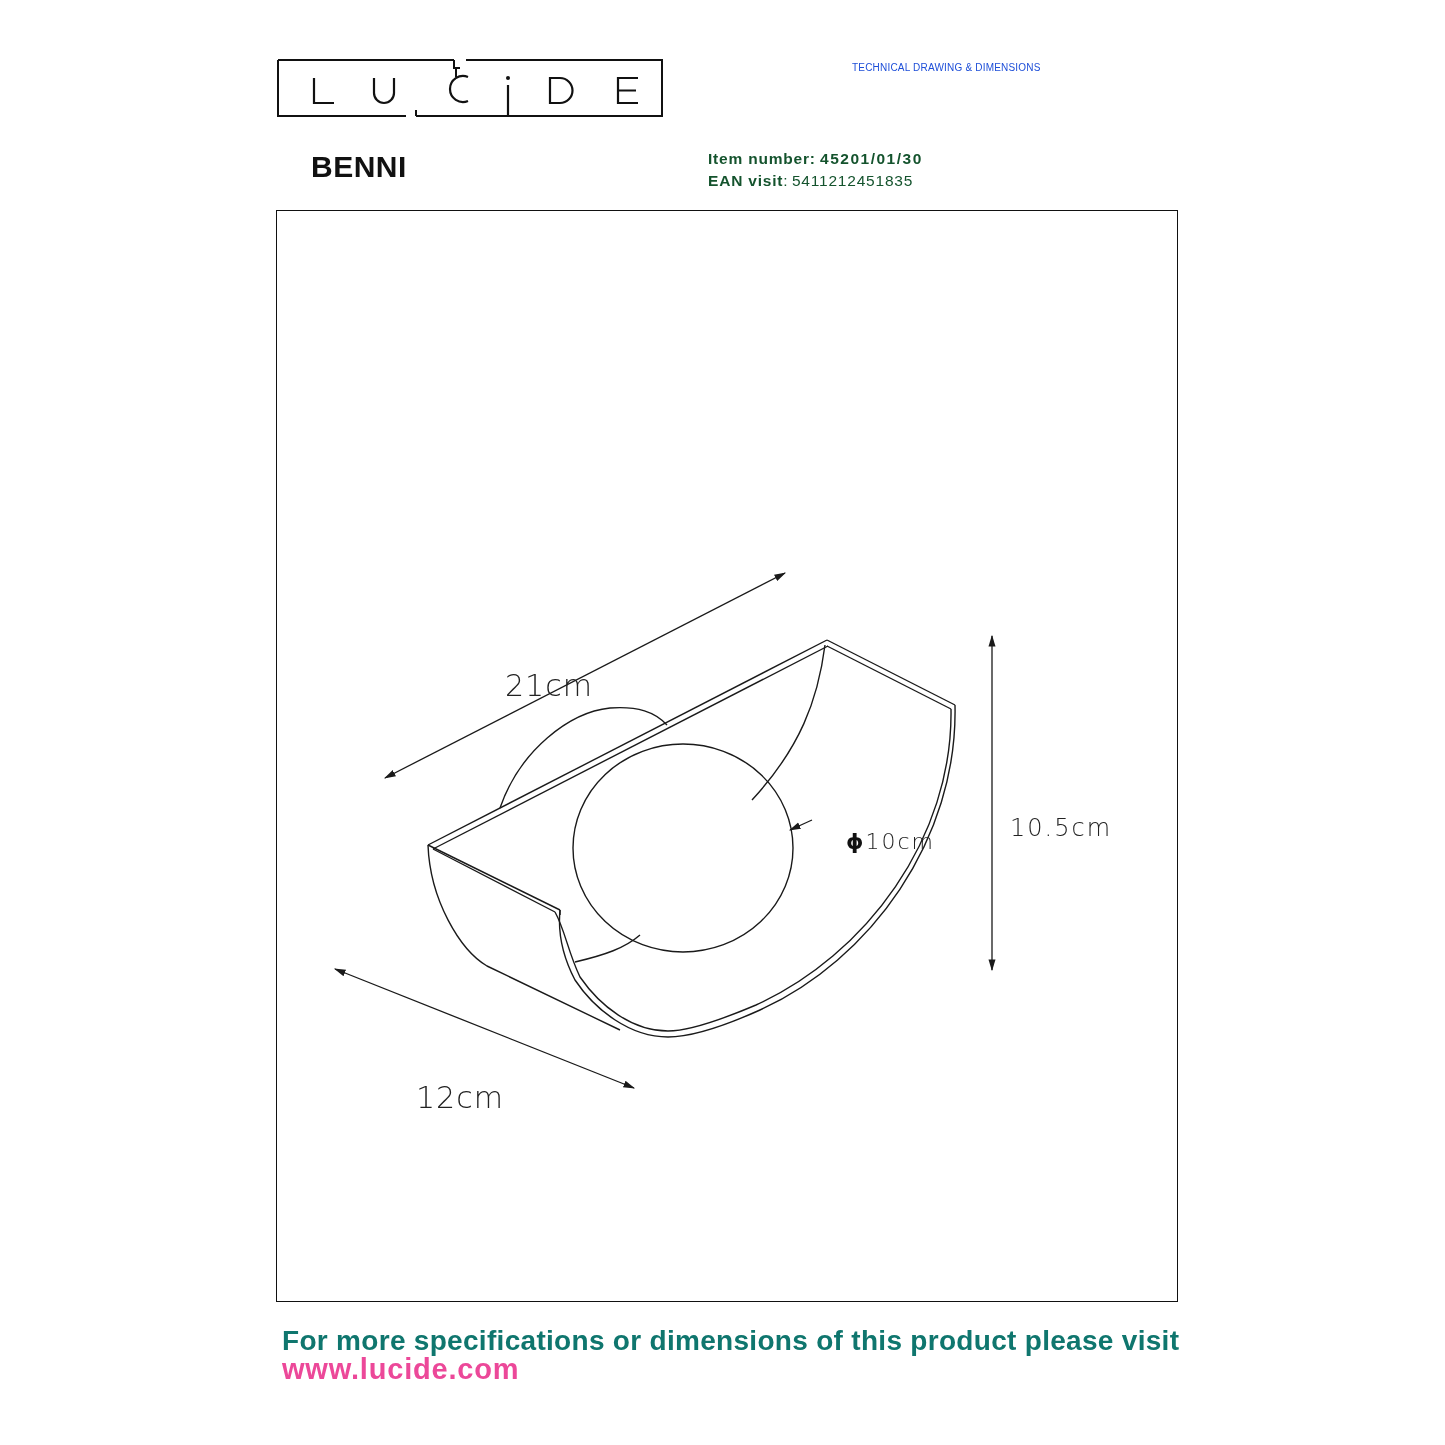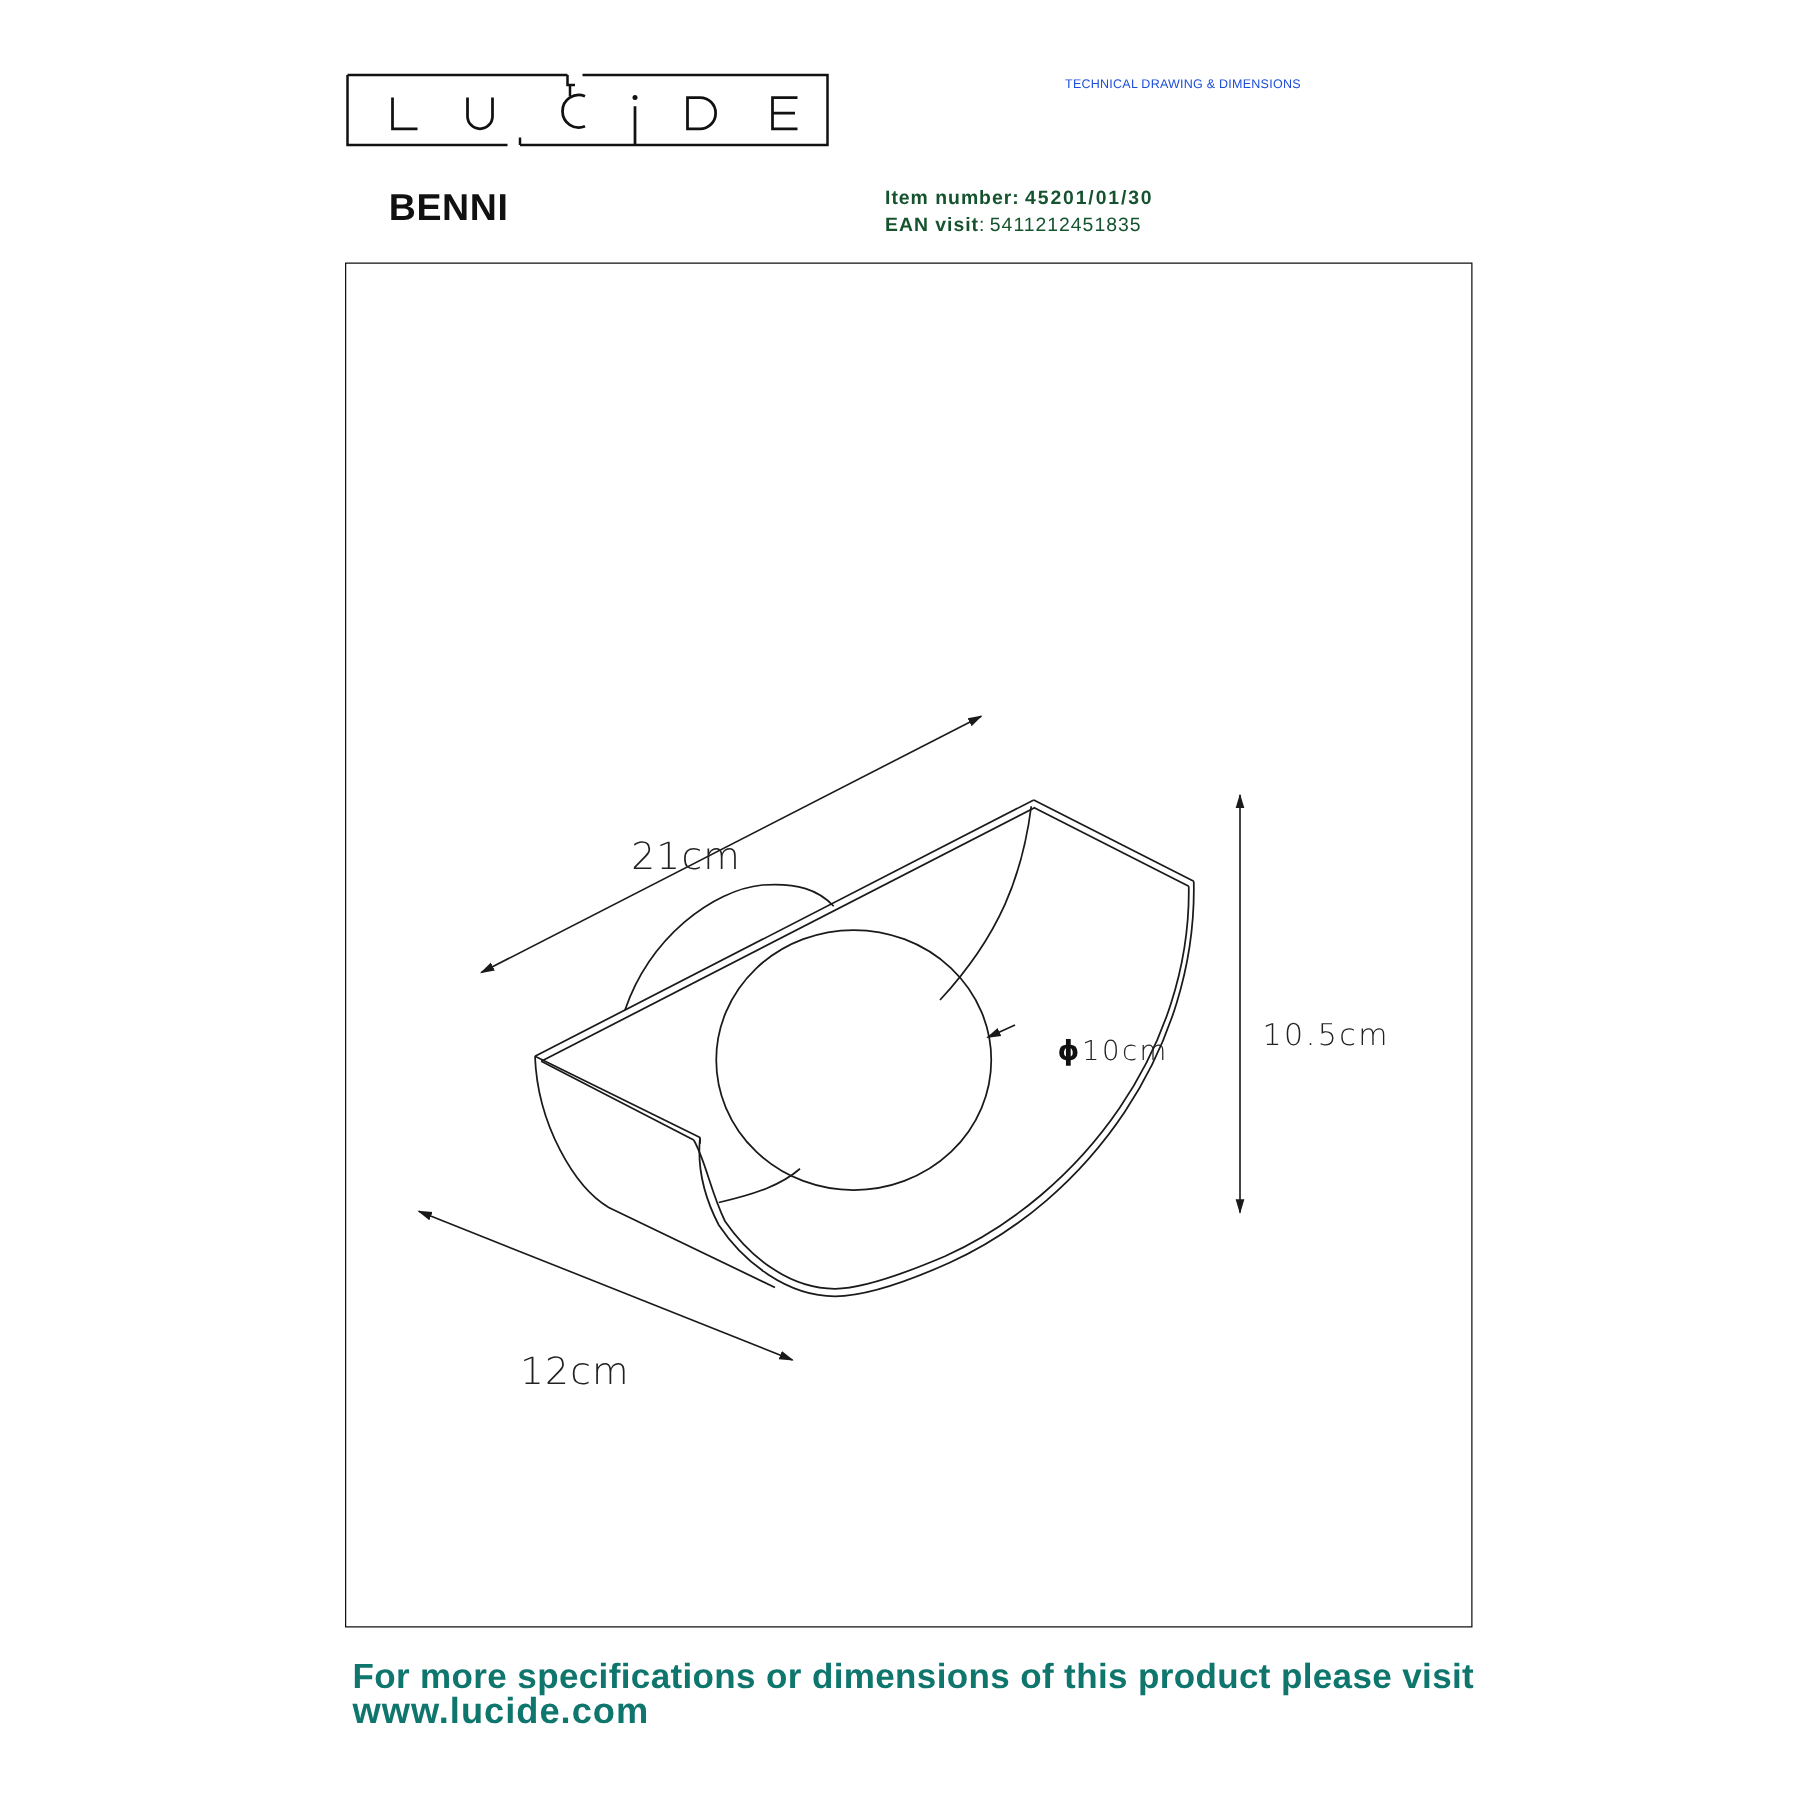--- a/index.html
+++ b/index.html
@@ -9,21 +9,21 @@
   .header-right { position: absolute; left: 852px; top: 62px; font-size: 10px; letter-spacing: 0.2px; color: #1d4ed8; white-space: nowrap; }
   .product-name { position: absolute; left: 285px; top: 150px; font-size: 30px; font-weight: bold; letter-spacing: 0.5px; color: #111; margin-left: 26px; }
   .meta { position: absolute; left: 708px; top: 148px; font-size: 15.5px; line-height: 22px; color: #14532d; white-space: nowrap; }
   .meta .lbl { font-weight: bold; letter-spacing: 0.8px; }
   .meta .val-bold { font-weight: bold; letter-spacing: 1.5px; }
   .meta .val { letter-spacing: 0.8px; }
   .frame { position: absolute; left: 276px; top: 210px; width: 900px; height: 1090px; border: 1.5px solid #111; box-sizing: content-box; }
   .drawing { position: absolute; left: 0; top: 0; width: 1445px; height: 1445px; pointer-events: none; }
   .dim-label { position: absolute; font-family: "DejaVu Sans", sans-serif; font-weight: 300; color: #222; white-space: nowrap; margin-top: 34px; }
   .footer-note { position: absolute; left: 282px; top: 1325px; font-size: 28px; font-weight: bold; letter-spacing: 0.3px; color: #0f766e; white-space: nowrap; }
-  .footer-url { position: absolute; left: 282px; top: 1353px; font-size: 29px; font-weight: bold; letter-spacing: 0.8px; color: #0f766e; white-space: nowrap; }
+  .footer-url { position: absolute; left: 282px; top: 1353px; font-size: 29px; font-weight: bold; letter-spacing: 0.8px; color: #ec4899; white-space: nowrap; }
 </style>
 </head>
 <body>
 
 <div class="logo">
   <svg viewBox="0 0 388 60">
 
     <path d="M2 2 H178 M190 2 H386 V58 H140 M130 58 H2 V2" fill="none" stroke="#111" stroke-width="2"></path>
 
     <path d="M178 2 V10 H184" fill="none" stroke="#111" stroke-width="2"></path>

